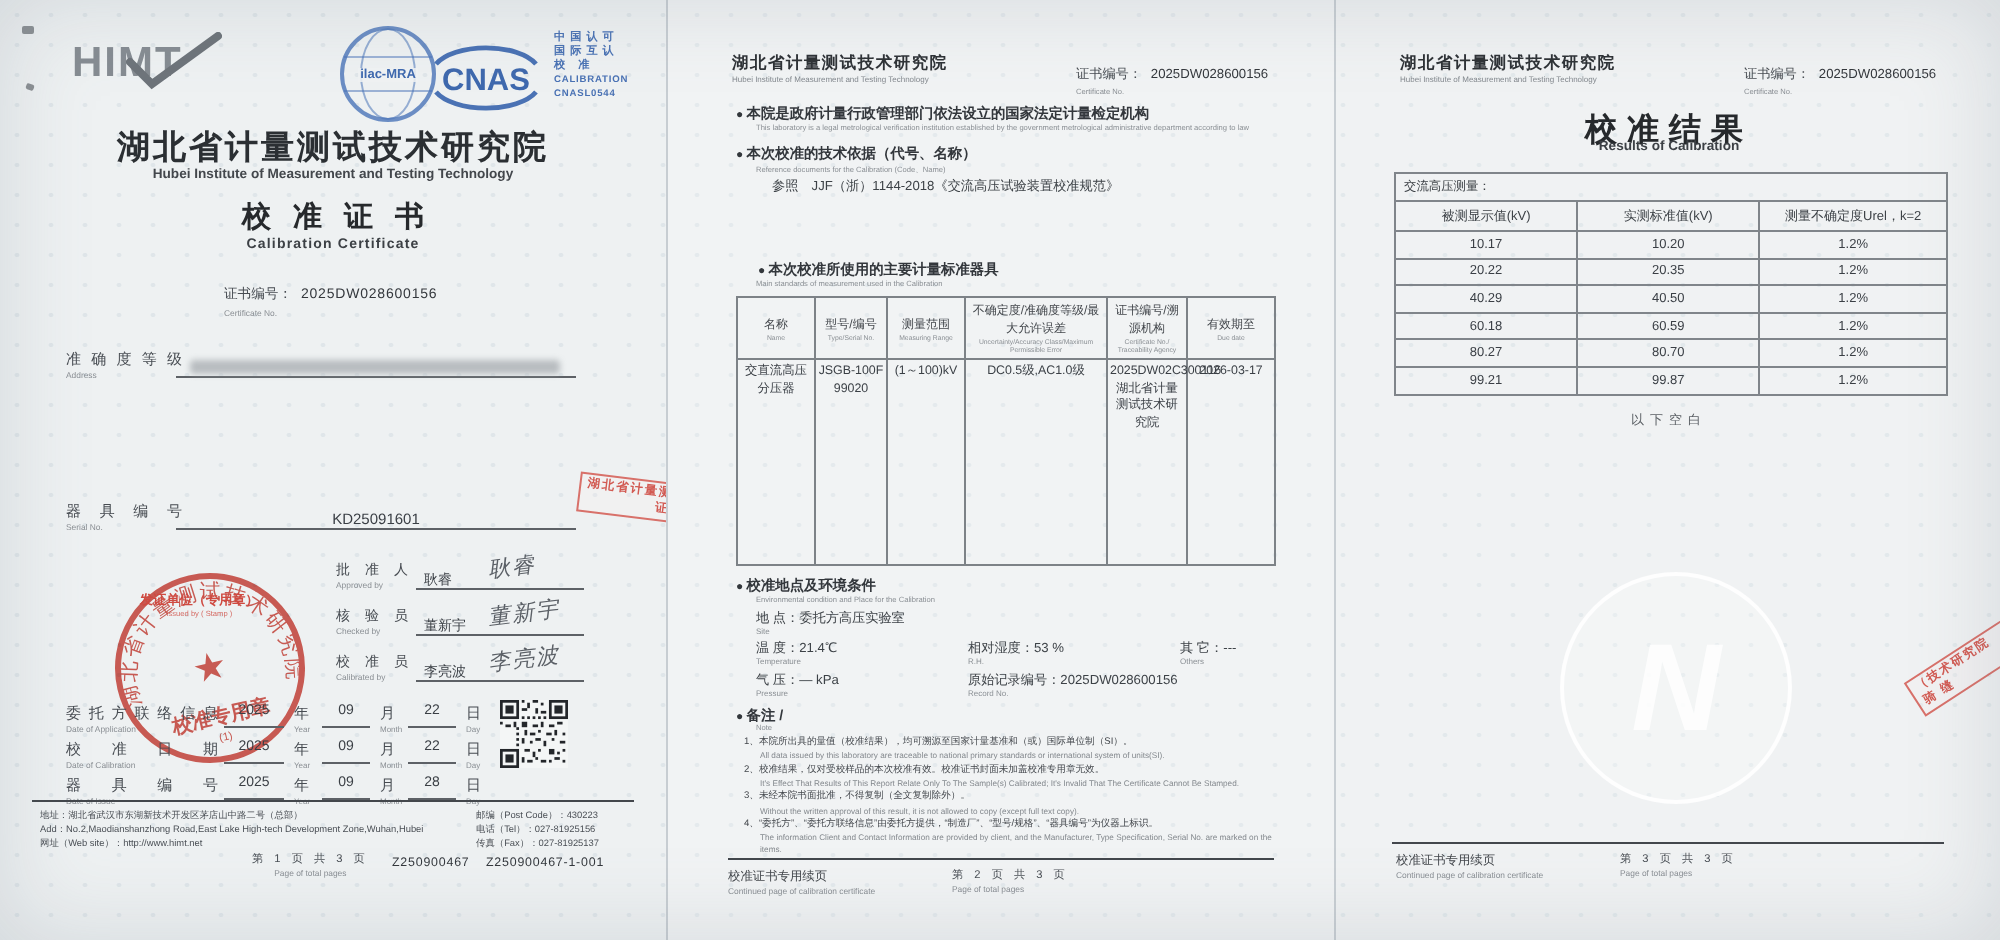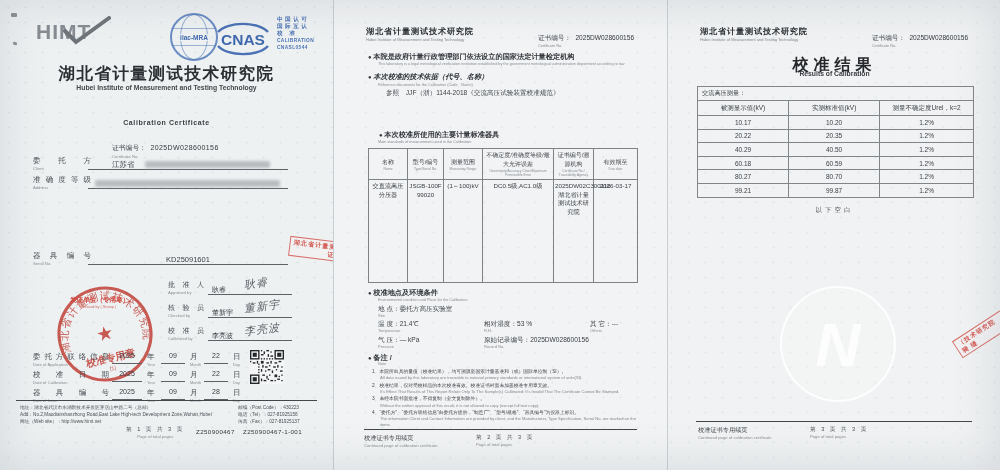--- a/index.html
+++ b/index.html
@@ -112,37 +112,29 @@
     <div class="abs cnas-lines" style="left:277px;top:16px;">
       <div>中国认可</div>
       <div>国际互认</div>
       <div>校 准</div>
       <div class="lat">CALIBRATION</div>
       <div class="lat b">CNASL0544</div>
     </div>
 
     <div class="abs c inst-cn" style="top:63px;">湖北省计量测试技术研究院</div>
     <div class="abs c inst-en" style="top:84px;">Hubei Institute of Measurement and Testing Technology</div>
+    <div class="abs c cert-title" style="top:99px;">校准证书</div>
     <div class="abs c cert-title-en" style="top:119px;">Calibration Certificate</div>
 
     <div class="abs" style="left:112px;top:136px;">
       <span style="font-size:6.8px;color:#474c52;">证书编号：</span>
       <span style="font-size:7px;color:#34383d;letter-spacing:.4px;">2025DW028600156</span>
       <div style="font-size:4.2px;color:#8a8f94;">Certificate No.</div>
     </div>
 
-    <div class="abs" style="top:156px;left:0;width:333px;height:19px;">
-      <div class="abs f-lbl">
-        <div class="f-cn just">委托方</div>
-        <div class="f-en">Client</div>
-      </div>
-      <div class="abs f-line"></div>
-      <div class="abs" style="left:112px;top:4px;font-size:7.5px;color:#3a3f45;">江苏省</div>
-      <div class="abs redact" style="left:145px;top:5px;width:125px;"></div>
-    </div>
     <div class="abs" style="top:175px;left:0;width:333px;height:19px;">
       <div class="abs f-lbl">
         <div class="f-cn just">准确度等级</div>
         <div class="f-en">Address</div>
       </div>
       <div class="abs f-line"></div>
       <div class="abs redact" style="left:95px;top:5px;width:185px;"></div>
     </div>
     <div class="abs" style="top:251px;left:0;width:333px;height:19px;">
       <div class="abs f-lbl">
@@ -357,21 +349,21 @@
     <div class="abs h-inst-en" style="left:32px;top:37px;">Hubei Institute of Measurement and Testing Technology</div>
     <div class="abs" style="left:204px;top:26px;">
       <span class="h-cert">证书编号：</span>
       <span class="h-cert-no">2025DW028600156</span>
       <div class="sub-en">Certificate No.</div>
     </div>
 
     <div class="abs bullet" style="left:34px;top:52px;">本院是政府计量行政管理部门依法设立的国家法定计量检定机构</div>
     <div class="abs sub-en nw" style="left:44px;top:62px;">This laboratory is a legal metrological verification institution established by the government metrological administrative department according to law</div>
 
-    <div class="abs bullet" style="left:34px;top:72px;font-style:italic;">本次校准的技术依据（代号、名称）</div>
+    <div class="abs bullet" style="left:34px;top:72px;">本次校准的技术依据（代号、名称）</div>
     <div class="abs sub-en" style="left:44px;top:82px;">Reference documents for the Calibration (Code、Name)</div>
     <div class="abs ref" style="left:52px;top:89px;">参照　JJF（浙）1144-2018《交流高压试验装置校准规范》</div>
 
     <div class="abs bullet" style="left:45px;top:130px;">本次校准所使用的主要计量标准器具</div>
     <div class="abs sub-en" style="left:44px;top:140px;">Main standards of measurement used in the Calibration</div>
 
     <table class="abs std-tbl" style="left:34px;top:148px;width:269px;">
       <colgroup>
           <col style="width:39px">
           <col style="width:36px">

